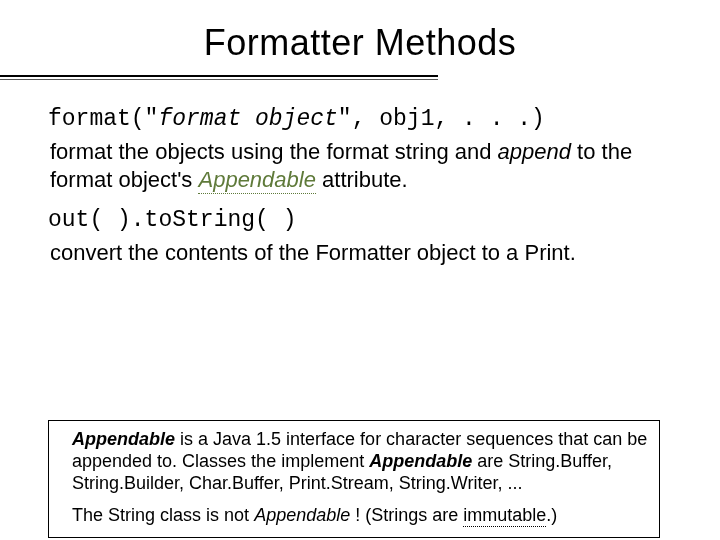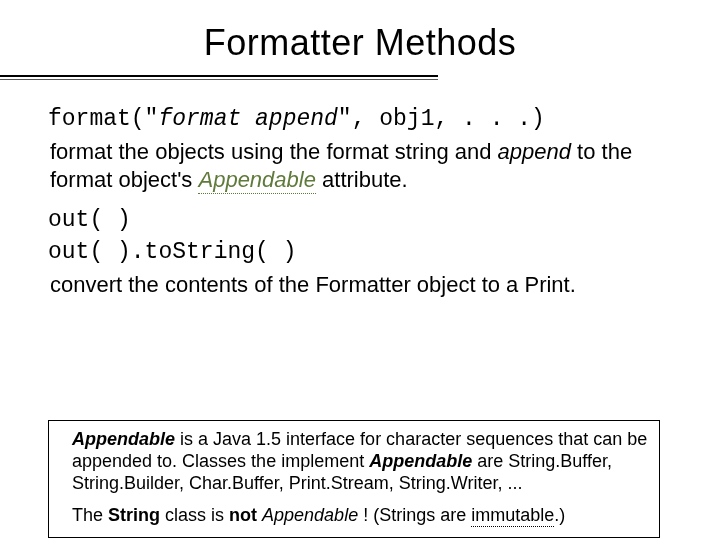--- a/index.html
+++ b/index.html
@@ -80,48 +80,47 @@
     width: 612px;
     border: 1px solid #000;
     padding: 8px 10px 10px 23px;
     font-size: 18px;
     line-height: 1.22;
     box-sizing: border-box;
   }
   .box p { margin: 0 0 10px 0; }
   .box p:last-child { margin-bottom: 0; }
   .bold-ital { font-weight: bold; font-style: italic; }
-  .bold { font-weight: bold; }
+  .bold { font-weight: normal; }
   .dotu {
     border-bottom: 1px dotted #000;
     padding-bottom: 1px;
     margin-top: 8px;
   }
 </style>
 </head>
 <body>
 
 <div class="slide">
 
   <div class="title-wrap">
     <span class="title">Formatter Methods</span>
   </div>
   <div class="title-rule"></div>
   <div class="title-rule2"></div>
 
   <div class="body">
 
     <div class="sig">
-      <span>format("</span><span class="italic">format append</span><span>", obj1, . . .)</span>
+      <span>format("</span><span class="italic">format object</span><span>", obj1, . . .)</span>
     </div>
     <div class="desc">
       <span>format the objects using the format string and </span><span class="ital">append</span><span> to the format object's </span><span class="ital-u">Appendable</span><span> attribute.</span>
     </div>
 
-    <div class="sig">out( )</div>
 
     <div class="sig">out( ).toString( )</div>
     <div class="desc">convert the contents of the Formatter object to a Print.</div>
 
   </div>
 
   <div class="box">
     <p>
       <span class="bold-ital">Appendable</span><span> is a Java 1.5 interface for character sequences that can be appended to.  Classes the implement </span><span class="bold-ital">Appendable</span><span> are String.Buffer, String.Builder, Char.Buffer, Print.Stream, String.Writer, ...</span>
     </p>

